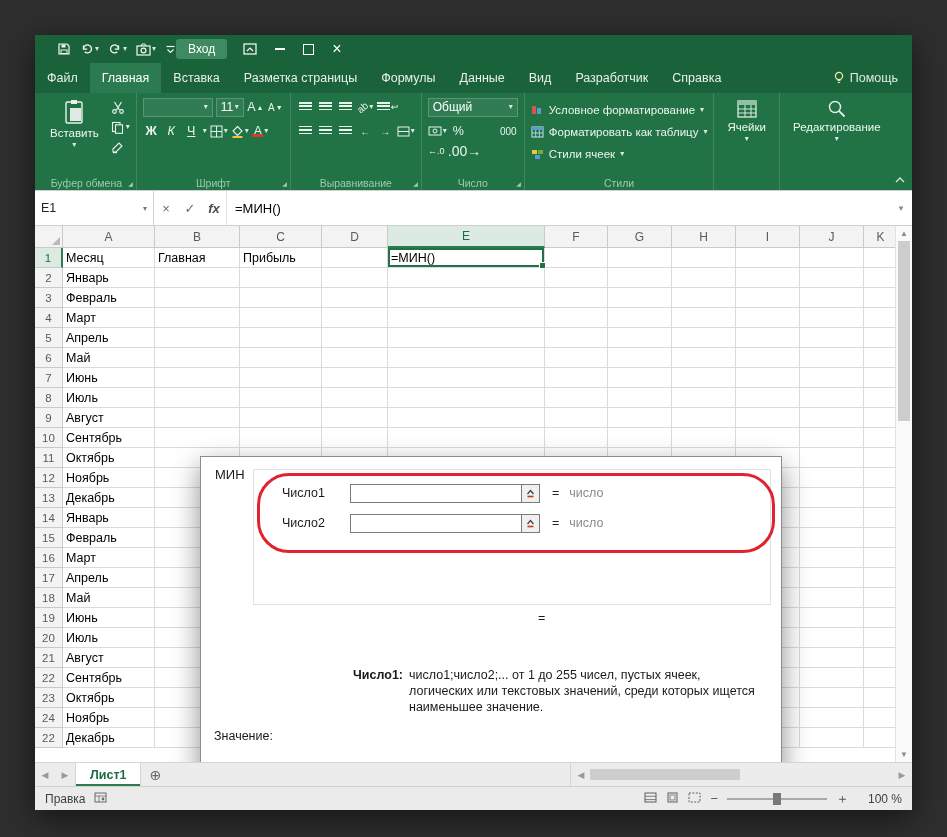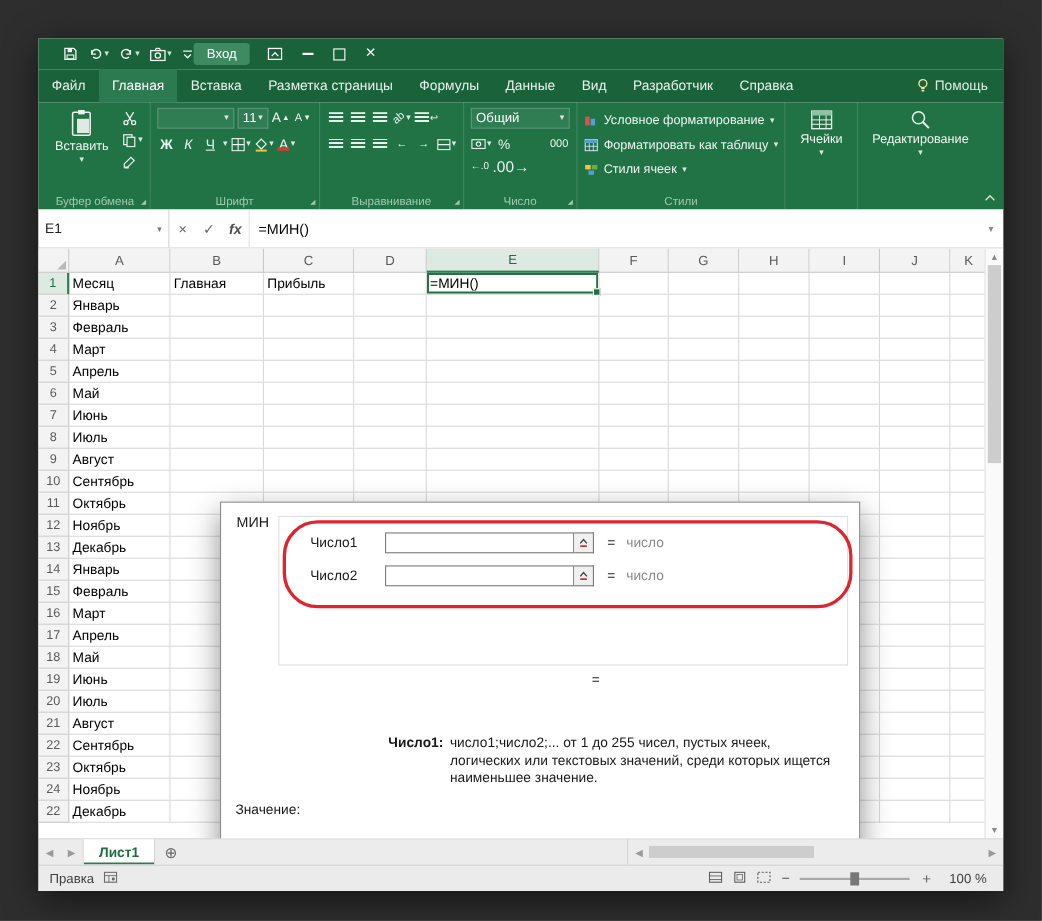--- a/index.html
+++ b/index.html
@@ -117,21 +117,21 @@
   .htrack{flex:1;height:12px;display:flex;align-items:center;}
   .hthumb{width:150px;height:11px;background:#cdcdcd;cursor:default;}
 
   
   .statusbar{height:23px;background:#ebebeb;border-top:1px solid #d0d0d0;display:flex;align-items:center;
     padding:0 10px;font-size:12px;color:#3f3f3f;flex:none;gap:8px;}
   .sb-right{margin-left:auto;display:flex;align-items:center;gap:9px;}
   .zoomtrack{width:100px;height:2px;background:#a9a9a9;position:relative;}
   .zoomthumb{position:absolute;left:46px;top:-5px;width:8px;height:12px;background:#787878;cursor:default;}
   .zbtn{color:#555;font-size:13px;cursor:default;}
-  .zoomval{width:44px;text-align:center;}
+  .zoomval{width:44px;text-align:right;}
 </style>
 </head>
 <body>
 
 <div class="window">
 
   <div class="titlebar">
     <div class="qat">
       <span class="qbtn">
         <svg width="14" height="14" viewBox="0 0 14 14">

